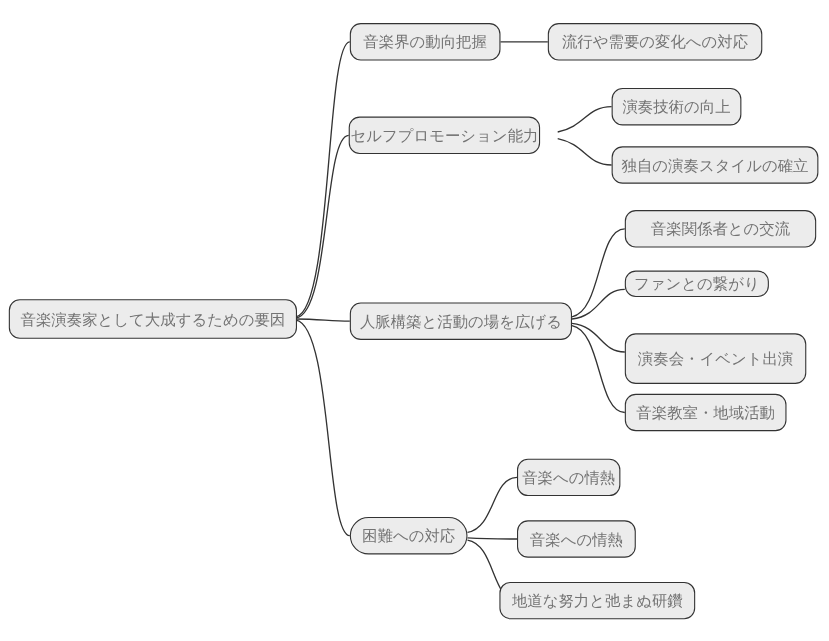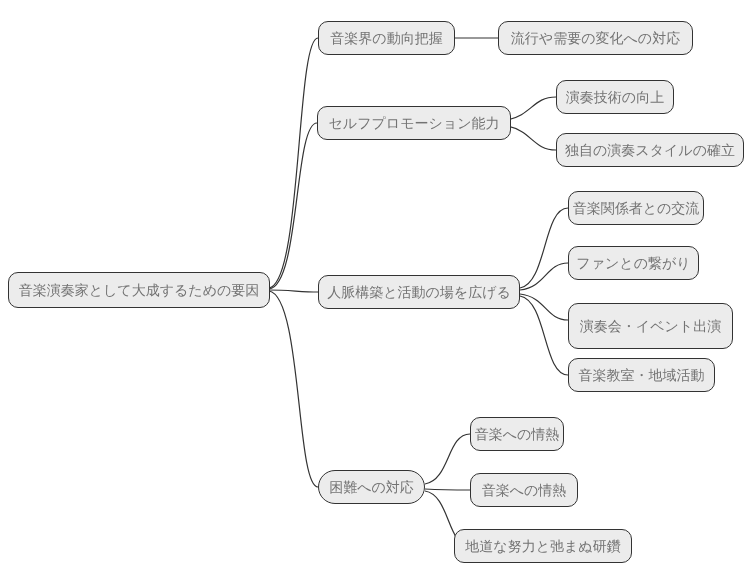--- a/index.html
+++ b/index.html
@@ -60,27 +60,27 @@
     <path d="M 425,484 C 450,480 447,434 470,434"></path>
     <path d="M 425,489 C 443,490 452,490 470,490"></path>
     <path d="M 425,491 C 450,495 447,546 470,546"></path>
   </svg>
 
   <div class="node" style="left:8px;top:272px;width:262px;height:36px;">音楽演奏家として大成するための要因</div>
 
   <div class="node" style="left:318px;top:21px;width:137px;height:34px;">音楽界の動向把握</div>
   <div class="node" style="left:498px;top:21px;width:195px;height:34px;">流行や需要の変化への対応</div>
 
-  <div class="node" style="left:317px;top:106px;width:194px;height:34px;">セルフプロモーション能力</div>
+  <div class="node" style="left:317px;top:106px;width:174px;height:34px;">セルフプロモーション能力</div>
   <div class="node" style="left:556px;top:133px;width:188px;height:34px;">独自の演奏スタイルの確立</div>
   <div class="node" style="left:556px;top:80px;width:118px;height:34px;">演奏技術の向上</div>
 
   <div class="node" style="left:318px;top:275px;width:202px;height:34px;">人脈構築と活動の場を広げる</div>
-  <div class="node" style="left:568px;top:191px;width:136px;height:34px;">音楽関係者との交流</div>
-  <div class="node" style="left:568px;top:246px;width:131px;height:34px;">ファンとの繋がり</div>
+  <div class="node" style="left:568px;top:191px;width:174px;height:34px;">音楽関係者との交流</div>
+  <div class="node" style="left:568px;top:246px;width:131px;height:24px;">ファンとの繋がり</div>
   <div class="node" style="left:568px;top:303px;width:165px;height:46px;">演奏会・イベント出演</div>
   <div class="node" style="left:568px;top:358px;width:147px;height:34px;">音楽教室・地域活動</div>
 
   <div class="node" style="left:318px;top:470px;width:107px;height:34px;border-radius:17px;">困難への対応</div>
   <div class="node" style="left:470px;top:417px;width:94px;height:34px;">音楽への情熱</div>
   <div class="node" style="left:470px;top:473px;width:108px;height:34px;">音楽への情熱</div>
   <div class="node" style="left:454px;top:529px;width:178px;height:34px;">地道な努力と弛まぬ研鑽</div>
 
 </div>
 

